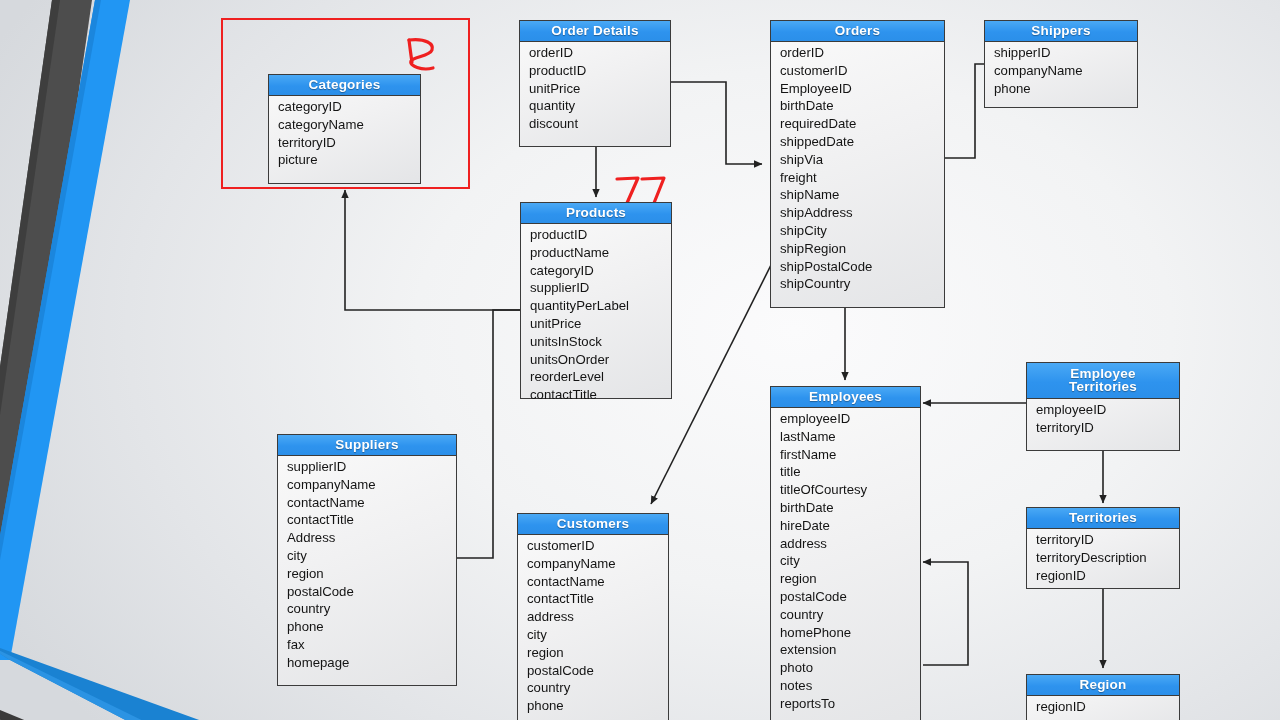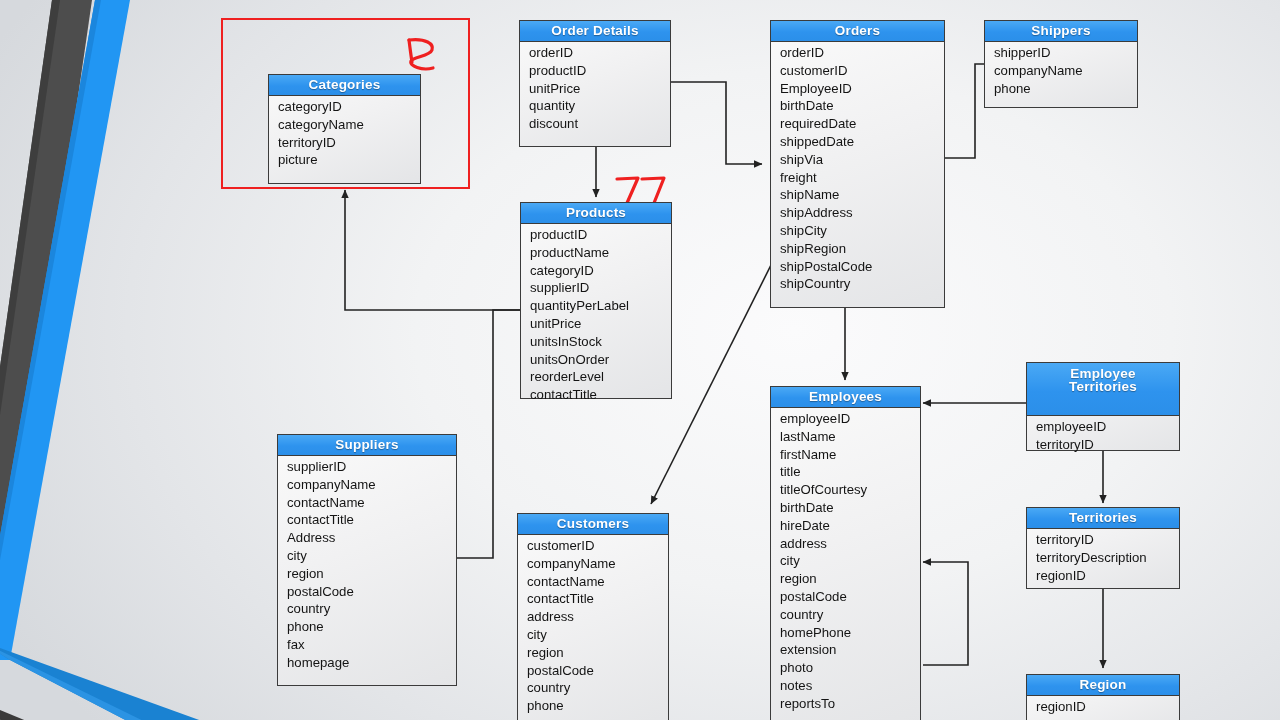--- a/index.html
+++ b/index.html
@@ -233,21 +233,21 @@
         <div>country</div>
         <div>homePhone</div>
         <div>extension</div>
         <div>photo</div>
         <div>notes</div>
         <div>reportsTo</div>
       </div>
     </div>
 
     <div class="entity" style="left:1026px;top:362px;width:154px;height:89px;">
-      <div class="hdr" style="padding-top:4px;padding-bottom:22px;">
+      <div class="hdr" style="padding-top:4px;padding-bottom:5px;">
         <div>Employee</div>
         <div>Territories</div>
       </div>
       <div class="fields">
         <div>employeeID</div>
         <div>territoryID</div>
       </div>
     </div>
 
     <div class="entity" style="left:1026px;top:507px;width:154px;height:82px;">

